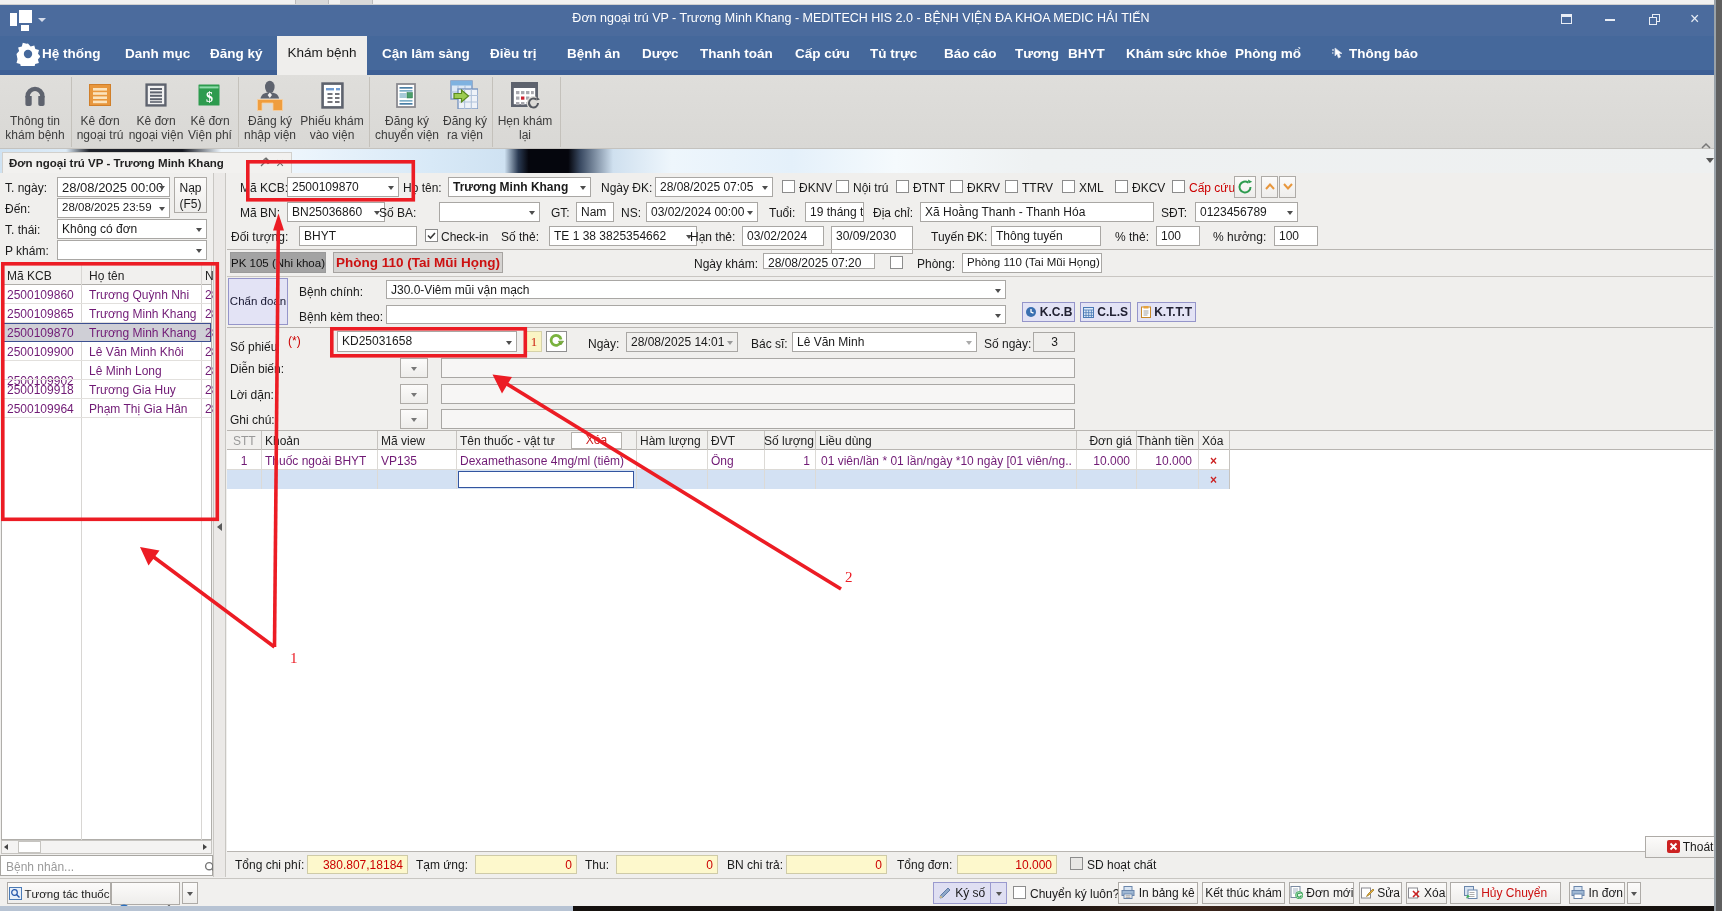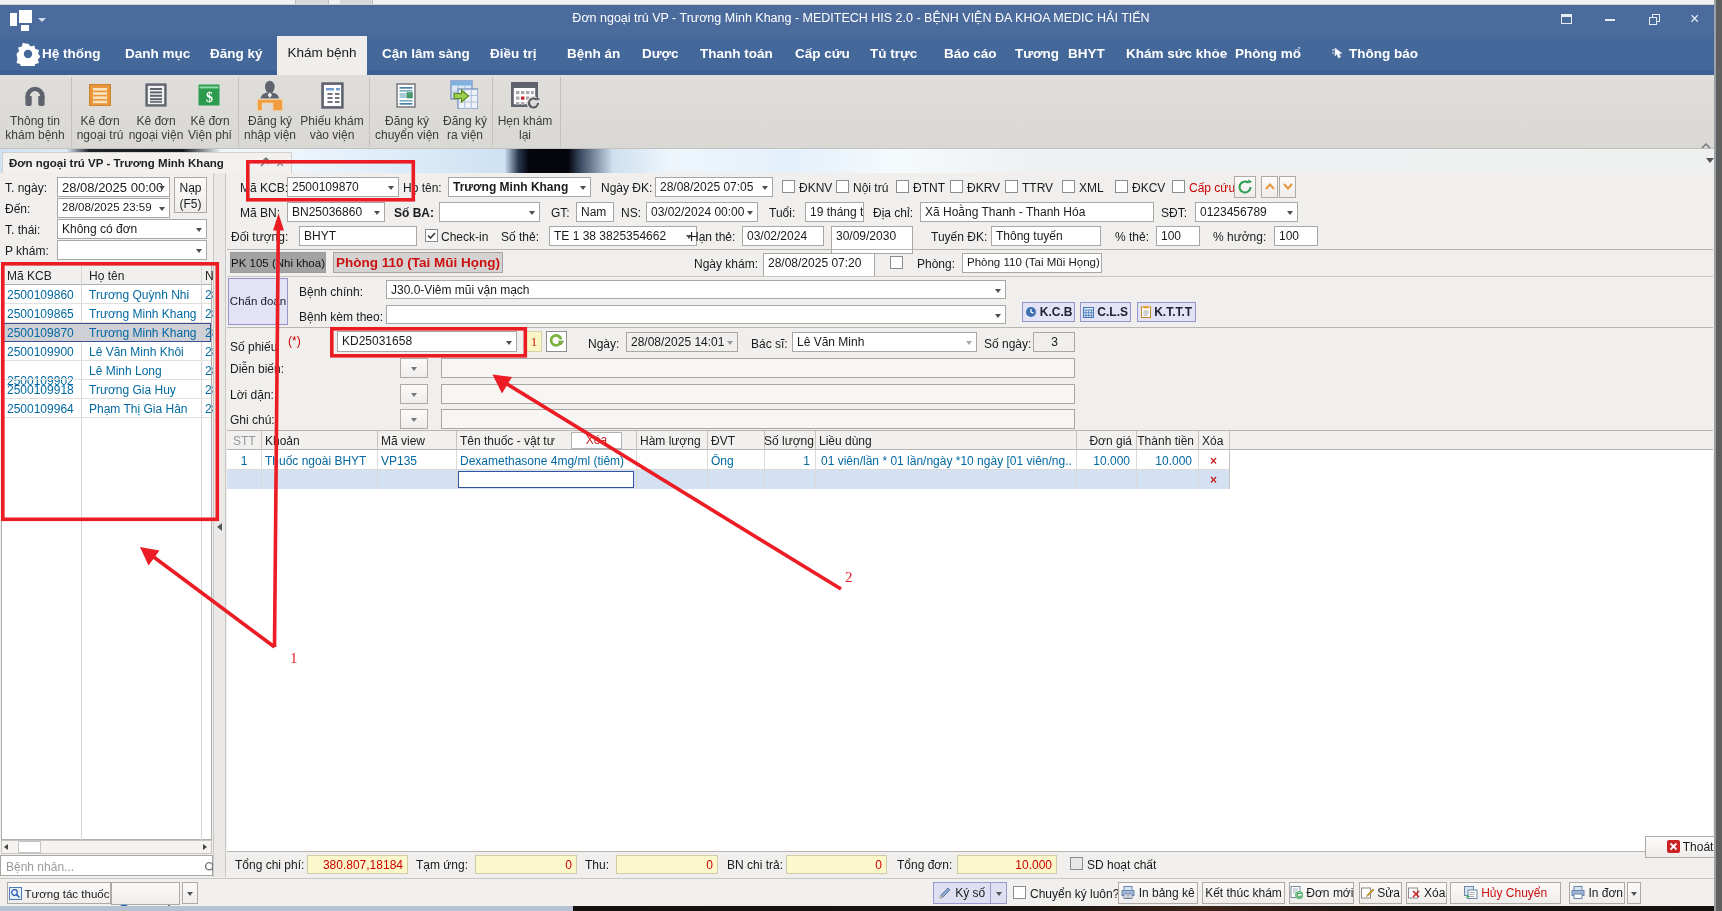--- a/index.html
+++ b/index.html
@@ -8,21 +8,21 @@
 .abs { position:absolute; }
 .lbl { position:absolute; font-size:12px; color:#1a1a1a; white-space:nowrap; }
 .box { position:absolute; background:#fff; border:1px solid #a9a7a4; font-size:12px; color:#1a1a1a; white-space:nowrap; overflow:hidden; padding:2px 3px 0 4px; }
 .gray { background:#f2f1f0; }
 .ar { position:absolute; right:4px; top:50%; margin-top:-1px; width:0; height:0; border-left:3.5px solid transparent; border-right:3.5px solid transparent; border-top:4px solid #4d4d4d; }
 .cb { position:absolute; width:13px; height:13px; background:#fff; border:1px solid #8c8c8c; }
 .sep { position:absolute; width:1px; background:#c4c1bb; }
 .menu { position:absolute; top:46px; font-size:13.5px; font-weight:bold; color:#fff; white-space:nowrap; }
 .rcap { position:absolute; font-size:12px; color:#3c3c3c; white-space:nowrap; text-align:center; }
 .hdr { position:absolute; font-size:12px; color:#222; white-space:nowrap; }
-.cell { position:absolute; font-size:12px; color:#0369a1; white-space:nowrap; overflow:hidden; }
+.cell { position:absolute; font-size:12px; color:#701a75; white-space:nowrap; overflow:hidden; }
 .btn { position:absolute; background:linear-gradient(#fcfbfa,#eeedeb); border:1px solid #aeaba7; font-size:12px; color:#1a1a1a; white-space:nowrap; text-align:center; }
 </style>
 </head>
 <body>
 
 <div class="abs" style="left:0;top:0;width:1722px;height:5px;background:#f1f1f1;border-bottom:1px solid #d0d0d0;"></div>
 
 <div class="abs" style="left:0;top:5px;width:1722px;height:31px;background:#4b6b9d;"></div>
 
 <div class="abs" style="left:10px;top:13px;width:7px;height:13px;background:#fff;"></div>
@@ -285,21 +285,21 @@
     </svg></div>
 <div class="btn" style="left:1261px;top:176px;width:17px;height:22px;"><svg width="10" height="7" viewBox="0 0 10 7" style="margin-top:6px;">
       <path d="M1 6l4-4.5L9 6" fill="none" stroke="#e8973d" stroke-width="2"></path>
     </svg></div>
 <div class="btn" style="left:1279px;top:176px;width:17px;height:22px;"><svg width="10" height="7" viewBox="0 0 10 7" style="margin-top:6px;">
       <path d="M1 1l4 4.5L9 1" fill="none" stroke="#e8973d" stroke-width="2"></path>
     </svg></div>
 
 <div class="lbl" style="left:240px;top:206px;">Mã BN:</div>
 <div class="box" style="left:287px;top:202px;width:98px;height:20px;">BN25036860<i class="ar"></i></div>
-<div class="lbl" style="left:394px;top:206px;font-weight:bold;">Số BA:</div>
+<div class="lbl" style="left:379px;top:206px;">Số BA:</div>
 <div class="box" style="left:439px;top:202px;width:101px;height:20px;">
     <i class="ar"></i>
   </div>
 <div class="lbl" style="left:551px;top:206px;">GT:</div>
 <div class="box" style="left:576px;top:202px;width:38px;height:20px;">Nam</div>
 <div class="lbl" style="left:621px;top:206px;">NS:</div>
 <div class="box" style="left:646px;top:202px;width:112px;height:20px;">03/02/2024 00:00<i class="ar"></i></div>
 <div class="lbl" style="left:769px;top:206px;">Tuổi:</div>
 <div class="box" style="left:805px;top:202px;width:59px;height:20px;">19 tháng tu</div>
 <div class="lbl" style="left:873px;top:206px;">Địa chỉ:</div>
@@ -324,21 +324,21 @@
 <div class="lbl" style="left:1115px;top:230px;">% thẻ:</div>
 <div class="box" style="left:1156px;top:226px;width:44px;height:20px;">100</div>
 <div class="lbl" style="left:1213px;top:230px;">% hưởng:</div>
 <div class="box" style="left:1274px;top:226px;width:44px;height:20px;">100</div>
 
 <div class="abs" style="left:227px;top:249px;width:1486px;height:1px;background:#b8b5b1;"></div>
 
 <div class="abs" style="left:230px;top:252px;width:96px;height:21px;background:#a3a3a3;border:1px solid #9a9a9a;font-size:11.5px;color:#111;text-align:center;padding-top:4px;white-space:nowrap;">PK 105 (Nhi khoa)</div>
 <div class="abs" style="left:333px;top:252px;width:170px;height:21px;background:#d5d3d1;border:1px solid #a6a3a0;font-size:13.5px;font-weight:bold;color:#cc1111;text-align:center;padding-top:2px;">Phòng 110 (Tai Mũi Họng)</div>
 <div class="lbl" style="left:694px;top:257px;">Ngày khám:</div>
-<div class="box" style="left:763px;top:253px;width:112px;height:24px;">28/08/2025 07:20</div>
+<div class="box" style="left:763px;top:253px;width:112px;height:16px;">28/08/2025 07:20</div>
 <div class="cb" style="left:890px;top:256px;"></div>
 <div class="lbl" style="left:917px;top:257px;">Phòng:</div>
 <div class="box" style="left:962px;top:253px;width:140px;height:20px;font-size:11.5px;">Phòng 110 (Tai Mũi Họng)</div>
 <div class="abs" style="left:227px;top:276px;width:1486px;height:1px;background:#c9c6c2;"></div>
 
 <div class="abs" style="left:228px;top:278px;width:60px;height:47px;background:#e3e3f5;border:1px solid #9595ca;font-size:11.5px;color:#1a1a33;text-align:center;line-height:45px;white-space:nowrap;">Chẩn đoán</div>
 <div class="lbl" style="left:299px;top:285px;">Bệnh chính:</div>
 <div class="box" style="left:386px;top:280px;width:620px;height:19px;">J30.0-Viêm mũi vận mạch<i class="ar"></i></div>
 <div class="lbl" style="left:299px;top:310px;">Bệnh kèm theo:</div>
 <div class="box" style="left:386px;top:305px;width:620px;height:19px;">

